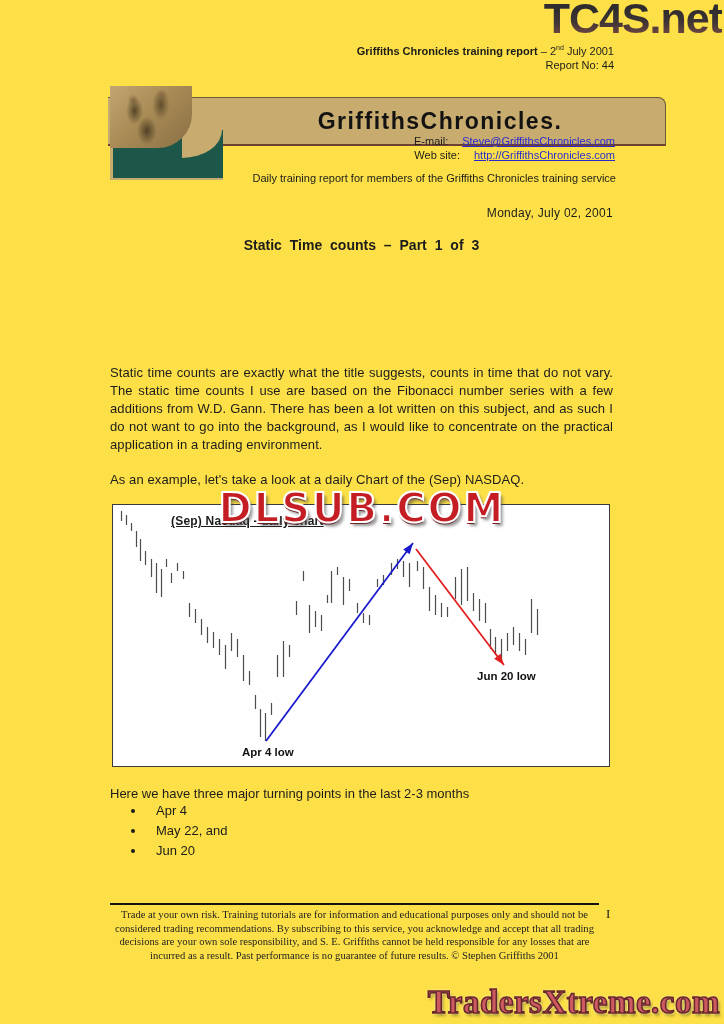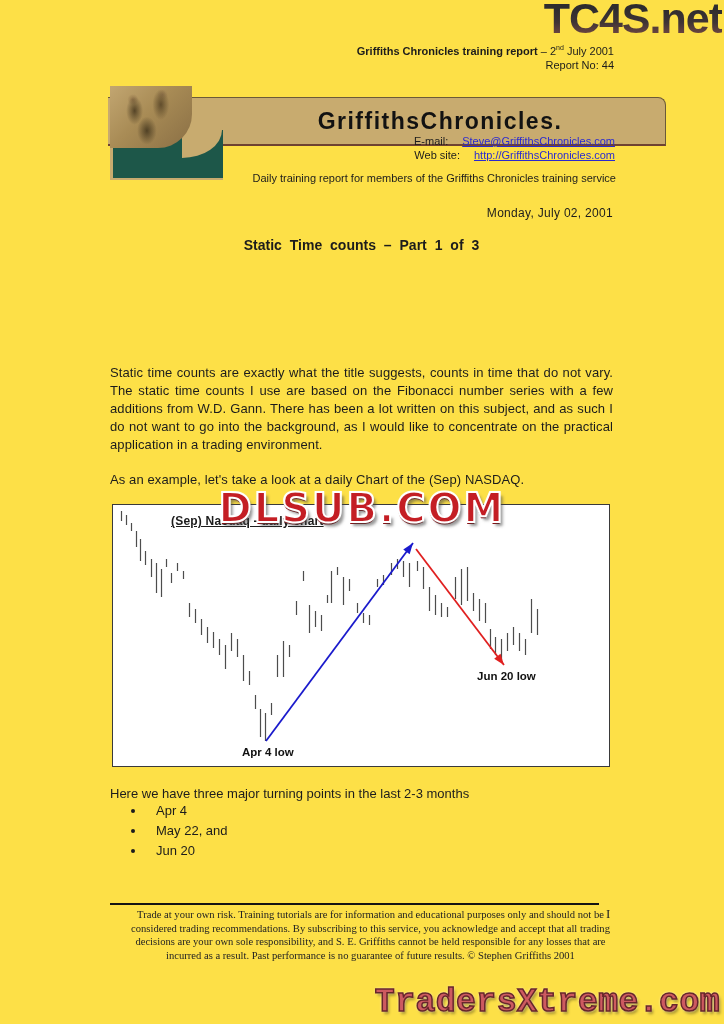--- a/index.html
+++ b/index.html
@@ -70,28 +70,28 @@
              color:#c41e24;-webkit-text-stroke:2px #ffffff;
              text-shadow:3px 4px 3px rgba(70,70,70,.55), 0 2px 0 #8a0e12, 0 0 2px #ffffff;
              z-index:20;white-space:nowrap;}
 
   .list-intro{position:absolute;left:110px;top:786px;font-size:13px;}
   .bullets{position:absolute;left:128px;top:804px;margin:0;padding:0 0 0 18px;font-size:13px;}
   .bullets li{margin-bottom:6px;line-height:14px;padding-left:10px;}
 
   
   .footer-rule{position:absolute;left:110px;top:903px;width:489px;height:2px;background:#141414;}
-  .disclaimer{position:absolute;left:126px;top:908px;width:489px;text-align:center;
+  .disclaimer{position:absolute;left:110px;top:908px;width:489px;text-align:center;
               font-family:"Liberation Serif",serif;font-size:10.6px;line-height:13.6px;color:#222;}
   .page-num{position:absolute;left:606px;top:906px;font-family:"Liberation Serif",serif;
             font-size:13px;color:#222;}
 
   
   .txtreme{position:absolute;right:4px;top:984px;font-size:33px;font-weight:800;letter-spacing:.5px;
-           font-family:Liberation Mono, monospace;color:#cd5a60;-webkit-text-stroke:1.5px #67262b;
+           font-family:Liberation Serif, serif;color:#cd5a60;-webkit-text-stroke:1.5px #67262b;
            text-shadow:0 0 3px #ffffff, 2px 3px 3px rgba(0,0,0,.35);white-space:nowrap;}
 </style>
 </head>
 <body>
 
 <div class="page">
 
   <div class="tc4s">TC4S.net</div>
 
   <div class="report-header">

